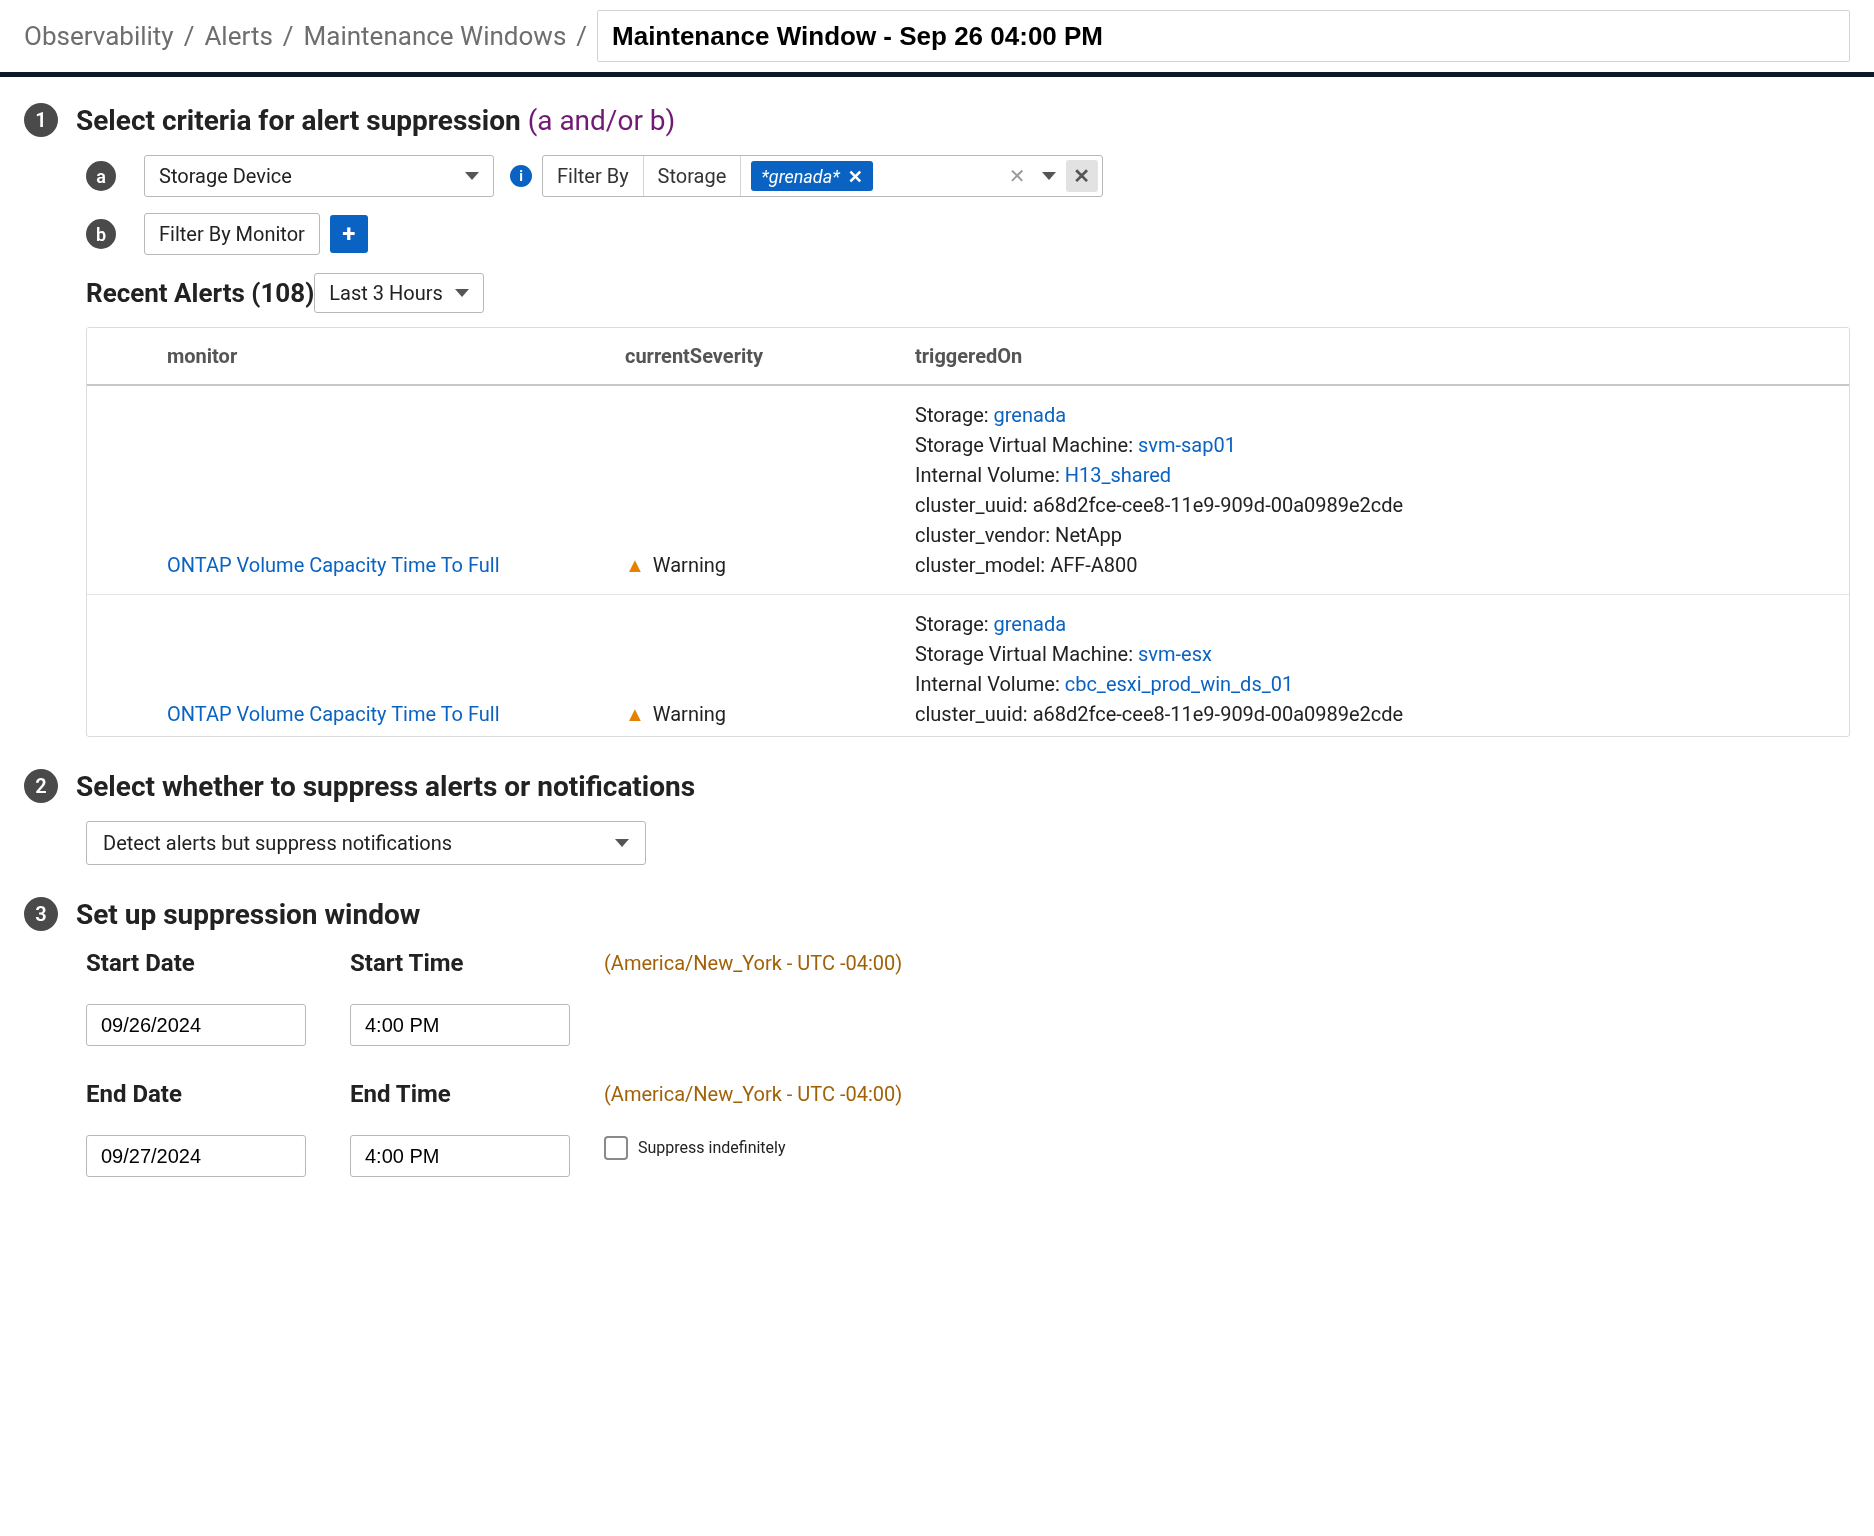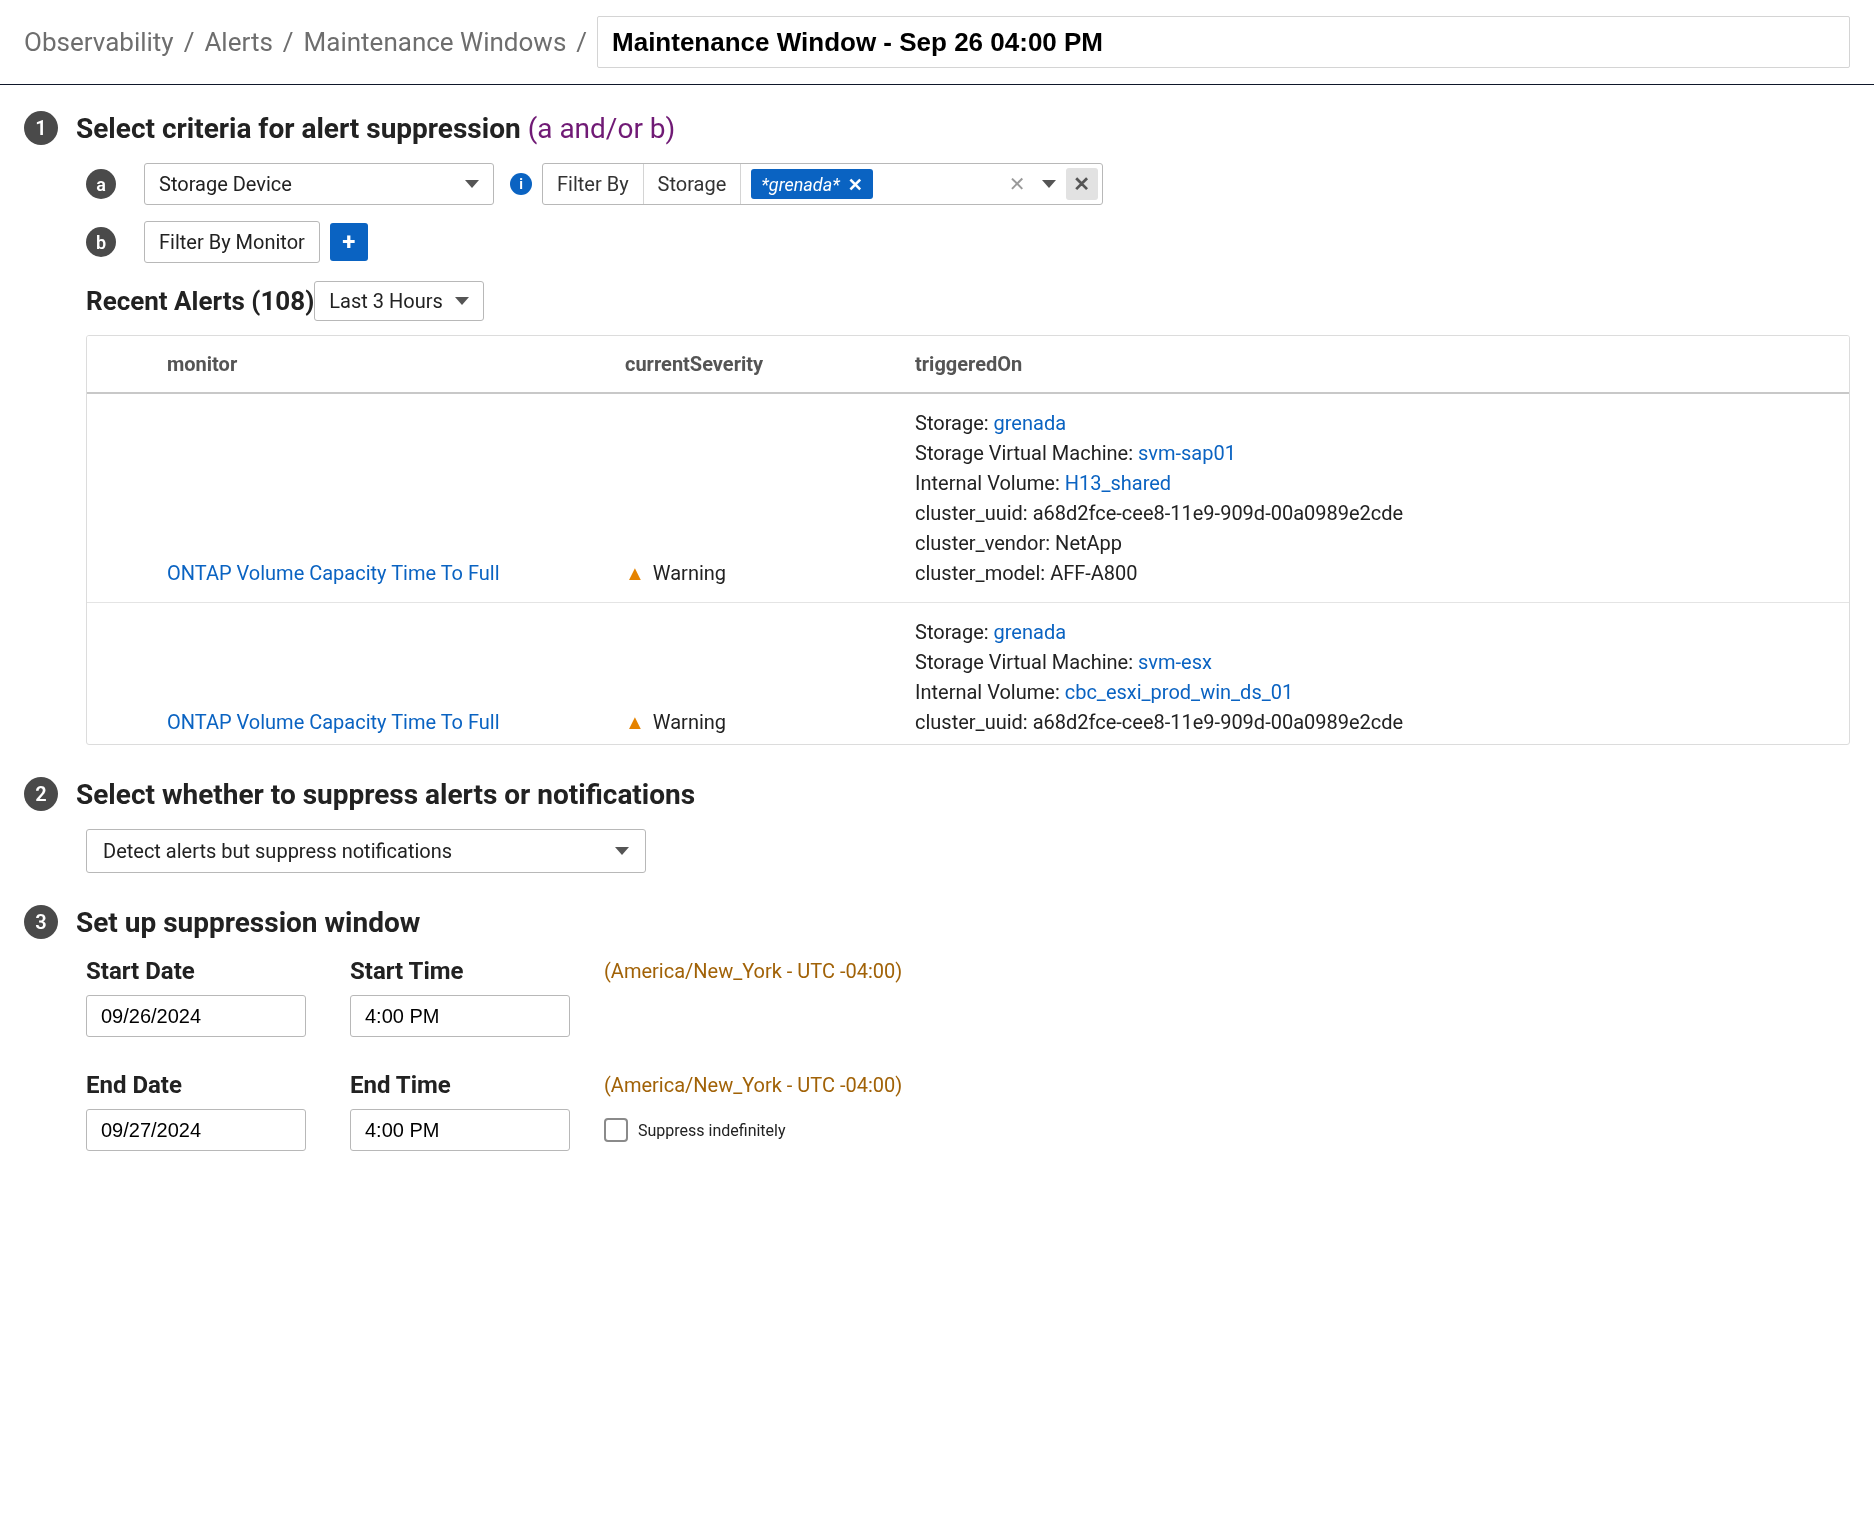--- a/index.html
+++ b/index.html
@@ -1,21 +1,21 @@
 <!DOCTYPE html>
 <html><head>
 <meta charset="utf-8">
 <style>
   * { box-sizing: border-box; margin: 0; padding: 0; }
   html, body { font-family: -apple-system, BlinkMacSystemFont, "Segoe UI", Roboto, Helvetica, Arial, sans-serif; color: #222; background: #fff; }
   body { width: 1874px; }
   a { color: #0a63c2; text-decoration: none; }
 
   
-  .breadcrumb-bar { display: flex; align-items: center; padding: 16px 24px; border-bottom: 1px solid #0f172a; font-size: 26px; }
+  .breadcrumb-bar { display: flex; align-items: center; padding: 10px 24px; border-bottom: 5px solid #0f172a; font-size: 26px; }
   .breadcrumb-item { color: #6e6e6e; cursor: pointer; }
   .breadcrumb-sep { color: #6e6e6e; margin: 0 10px; }
   .breadcrumb-title-input {
     flex: 1; height: 52px; border: 1px solid #d4d4d4; border-radius: 2px;
     font-size: 26px; font-weight: 700; padding: 6px 14px; background: #fff;
   }
 
   .content { padding: 26px 24px 40px 24px; }
 
   
@@ -100,21 +100,21 @@
     width: 560px; display: flex; align-items: center; justify-content: space-between;
     padding: 0 16px; font-size: 20px; margin-left: 62px; margin-top: 18px; cursor: pointer;
   }
 
   
   .window-grid { margin-left: 62px; margin-top: 18px; display: grid; grid-template-columns: 250px 240px auto; row-gap: 10px; column-gap: 14px; align-items: center; }
   .field-label { font-size: 24px; font-weight: 700; }
   .tz-note { font-size: 20px; color: #a16207; }
   .text-input {
     border: 1px solid #b8b8b8; border-radius: 3px; background: #fff; height: 42px;
-    padding: 6px 14px; font-size: 20px; width: 220px;
+    padding: 6px 14px; font-size: 20px; width: 220px; margin-top: 17px;
   }
   .checkbox-row { display: flex; align-items: center; gap: 10px; }
   .chk { width: 24px; height: 24px; border: 2px solid #8a8a8a; border-radius: 4px; cursor: pointer; }
   .spacer-row { height: 14px; grid-column: 1 / -1; }
 </style>
 </head>
 <body>
 
 <div class="breadcrumb-bar">
   <span class="breadcrumb-item">Observability</span>

